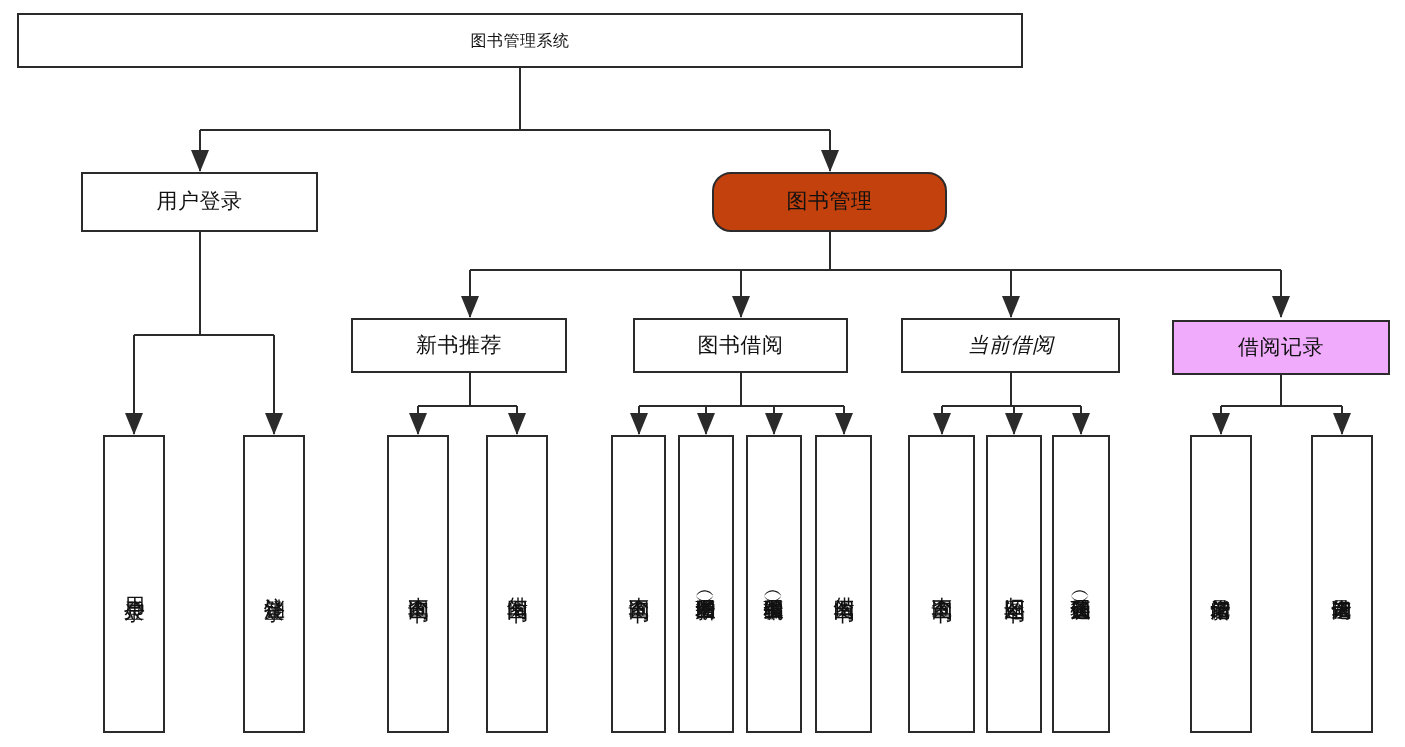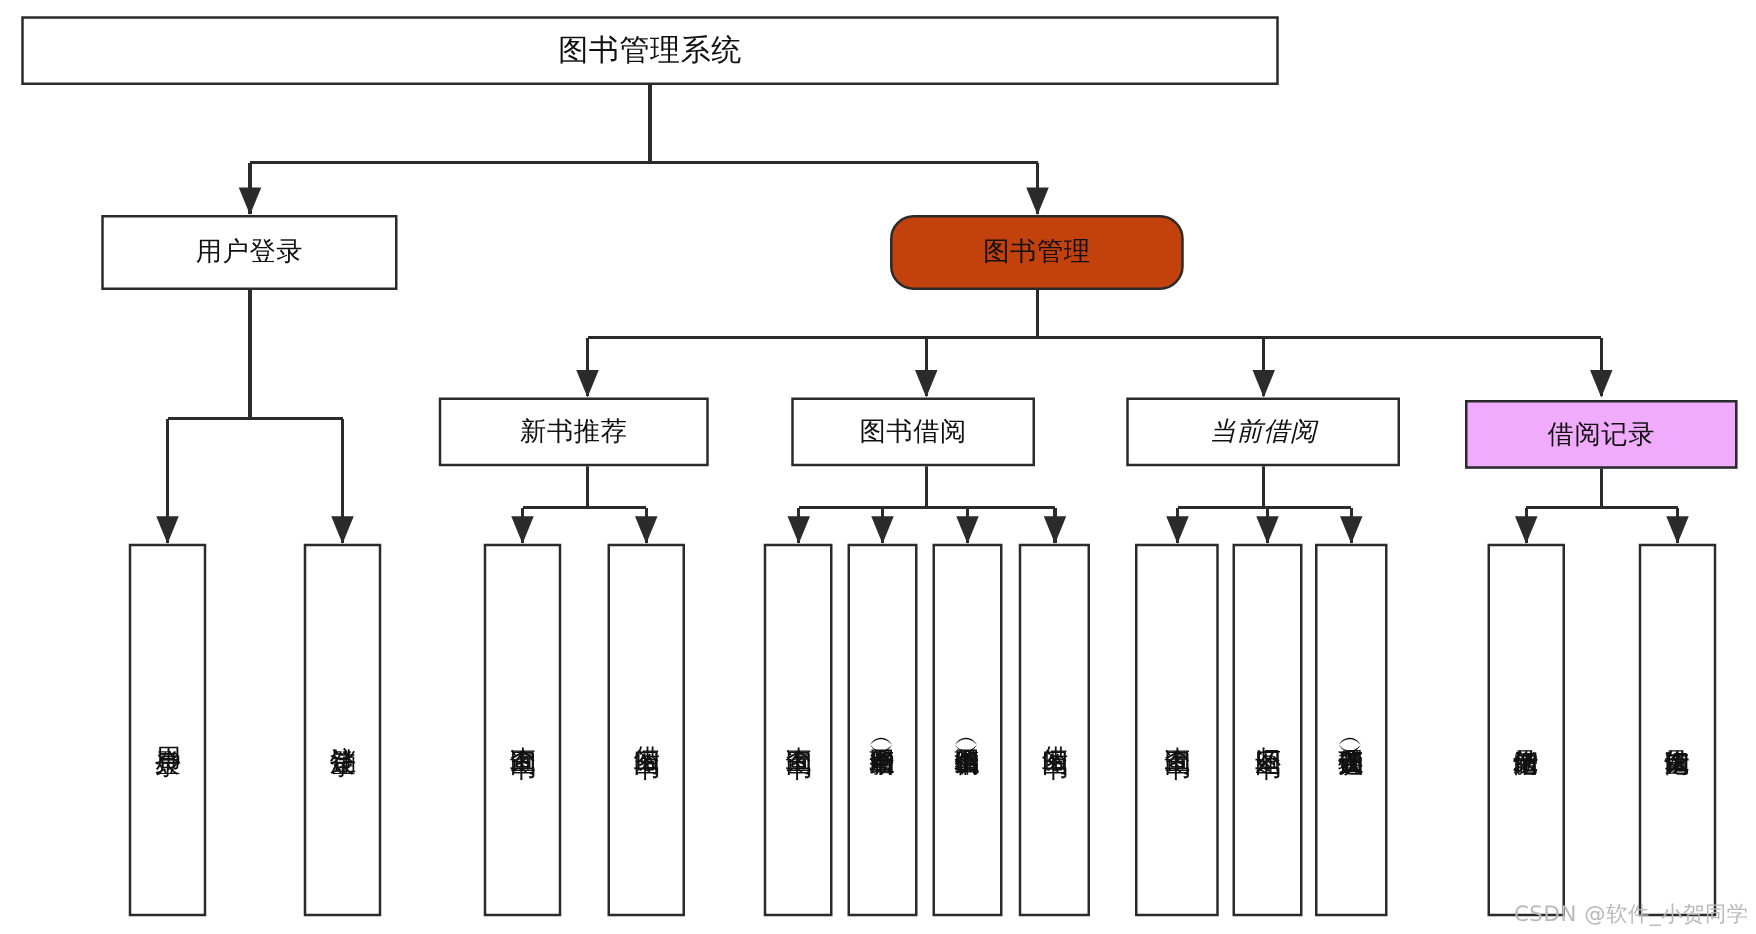--- a/index.html
+++ b/index.html
@@ -21,21 +21,21 @@
     text-align:center;
   }
   .node .label{
     display:block;
     line-height:1.12;
     letter-spacing:0.5px;
     color:#111;
     white-space:pre-line;
   }
   .node.horiz .label{ font-size:21px; }
-  .node.root .label{ font-size:24px; }
+  .node.root .label{ font-size:16px; }
   .node.vert{
     writing-mode:vertical-rl;
     text-orientation:upright;
   }
   .node.vert .label{
     writing-mode:vertical-rl;
     text-orientation:upright;
     font-size:21px;
     letter-spacing:2px;
     line-height:1;
@@ -116,21 +116,21 @@
       </div>
       <div class="node horiz" style="left: 81px; top: 172px; width: 237px; height: 60px; border-color: rgb(43, 43, 43); background: rgb(255, 255, 255);">
         <span class="label">用户登录</span>
       </div>
       <div class="node horiz" style="left: 712px; top: 172px; width: 235px; height: 60px; border-color: rgb(43, 43, 43); background: #c2410c; border-radius: 19px;">
         <span class="label">图书管理</span>
       </div>
       <div class="node horiz" style="left: 351px; top: 318px; width: 216px; height: 55px; border-color: rgb(43, 43, 43); background: rgb(255, 255, 255);">
         <span class="label">新书推荐</span>
       </div>
-      <div class="node horiz" style="left: 633px; top: 318px; width: 195px; height: 55px; border-color: rgb(43, 43, 43); background: rgb(255, 255, 255);">
+      <div class="node horiz" style="left: 633px; top: 318px; width: 215px; height: 55px; border-color: rgb(43, 43, 43); background: rgb(255, 255, 255);">
         <span class="label">图书借阅</span>
       </div>
       <div class="node horiz" style="left: 901px; top: 318px; width: 219px; height: 55px; border-color: rgb(43, 43, 43); background: rgb(255, 255, 255); font-style: italic;">
         <span class="label">当前借阅</span>
       </div>
       <div class="node horiz" style="left: 1172px; top: 320px; width: 218px; height: 55px; border-color: rgb(43, 43, 43); background: #f0abfc;">
         <span class="label">借阅记录</span>
       </div>
       <div class="node vert" style="left: 103px; top: 435px; width: 62px; height: 298px; border-color: rgb(43, 43, 43); background: rgb(255, 255, 255);">
         <span class="label">用户登录</span>
@@ -165,14 +165,13 @@
       <div class="node vert tight" style="left: 1052px; top: 435px; width: 58px; height: 298px; border-color: rgb(43, 43, 43); background: rgb(255, 255, 255);">
         <span class="label">确认归还（管理员）</span>
       </div>
       <div class="node vert tight" style="left: 1190px; top: 435px; width: 62px; height: 298px; border-color: rgb(43, 43, 43); background: rgb(255, 255, 255);">
         <span class="label">新增借阅记录</span>
       </div>
       <div class="node vert tight" style="left: 1311px; top: 435px; width: 62px; height: 298px; border-color: rgb(43, 43, 43); background: rgb(255, 255, 255);">
         <span class="label">查询借阅记录</span>
       </div>
     </div>
-  <div id="watermark">CSDN @软件_小贺同学</div>
 </div>
 
 </body></html>

